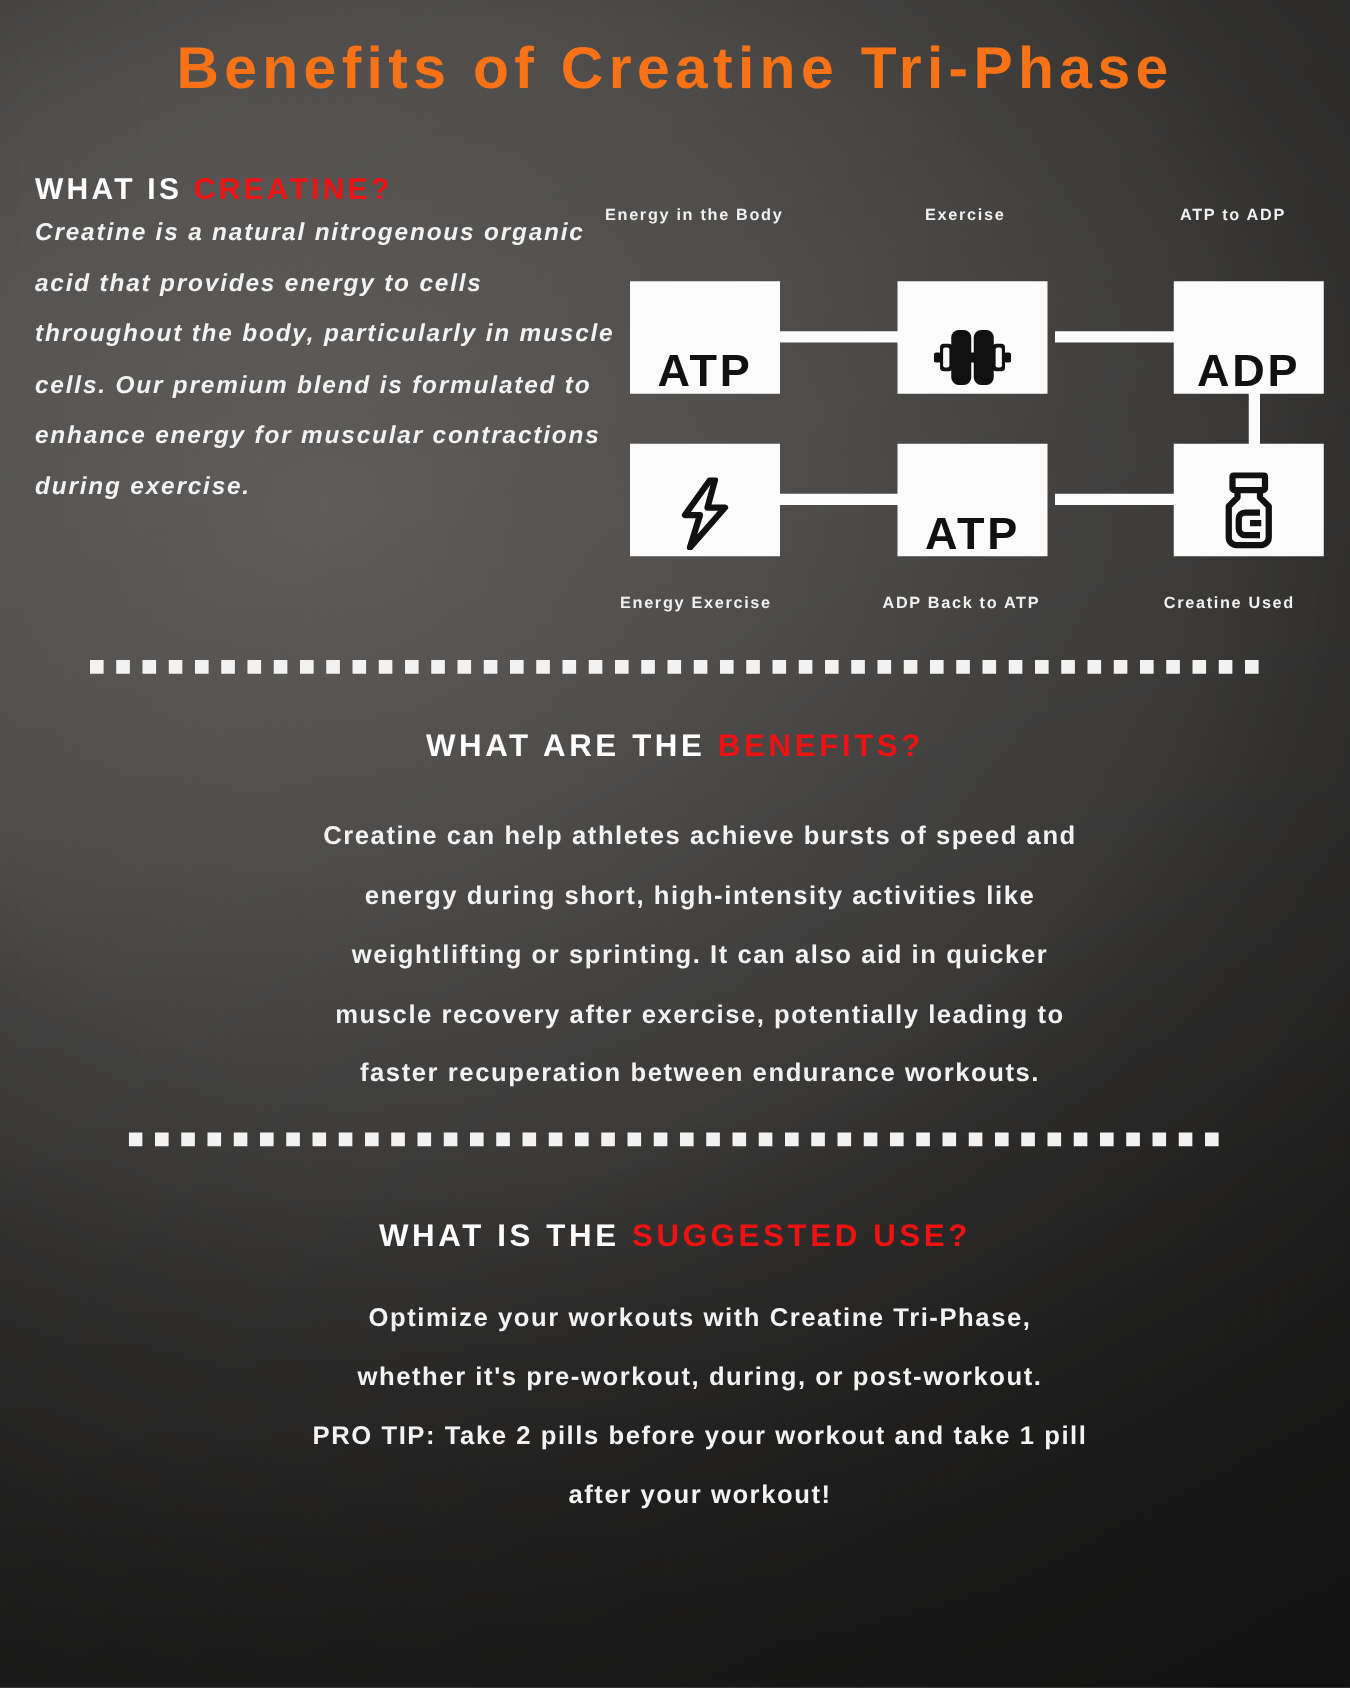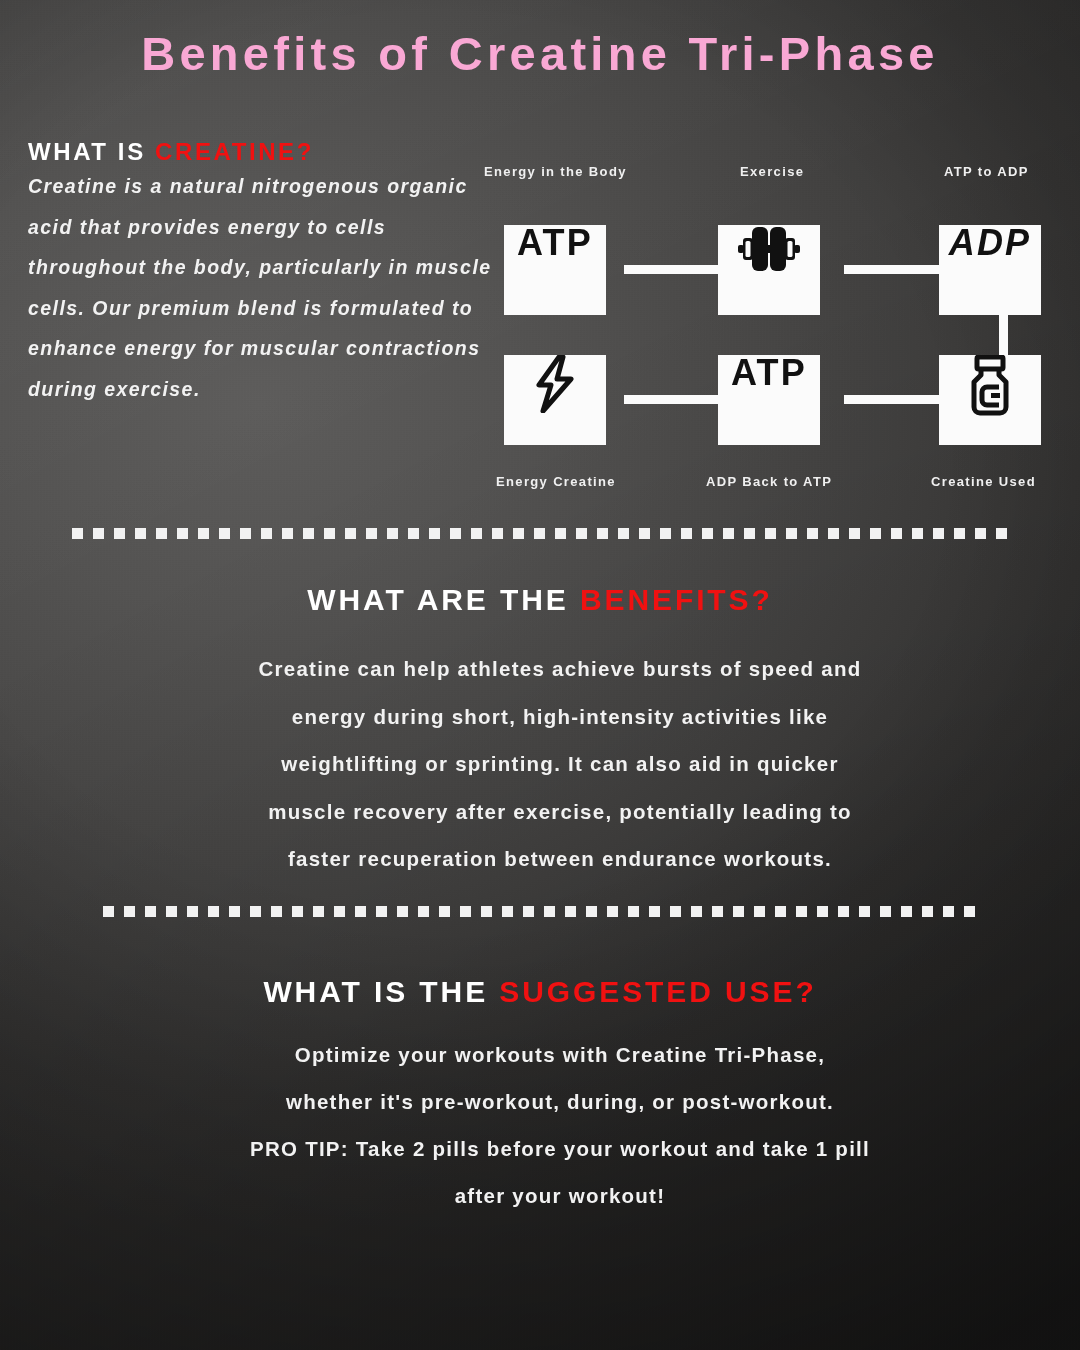--- a/index.html
+++ b/index.html
@@ -37,21 +37,21 @@
       repeating-linear-gradient(0deg, rgba(255,255,255,.055) 0 1px, rgba(0,0,0,.045) 1px 2px),
       repeating-linear-gradient(90deg, rgba(255,255,255,.045) 0 1px, rgba(0,0,0,.04) 1px 3px);
     mix-blend-mode:overlay;
   }
   .content{ position:relative; z-index:3; width:100%; height:100%; }
 
   
   .title{
     position:absolute; top:26px; left:0; width:1080px;
     text-align:center;
-    color:#f9a8d4;
+    color:#f97316;
     font-size:47px;
     font-weight:bold;
     letter-spacing:4.3px;
     white-space:nowrap;
   }
 
   
   .intro{ position:absolute; left:28px; top:138px; width:470px; }
   .intro-head{
     font-size:24px; font-weight:bold; letter-spacing:2.6px;
@@ -65,43 +65,43 @@
 
   
   .diagram{ position:absolute; left:484px; top:164px; width:580px; height:340px; }
   .dlabel{
     position:absolute;
     font-size:13px; font-weight:bold; letter-spacing:1.35px;
     color:#f0f0f0; white-space:nowrap;
   }
   .dbox{
     position:absolute;
-    width:102px; height:90px;
+    width:120px; height:90px;
     background:#fbfbfb;
-    display:flex; align-items:flex-start; justify-content:center;
+    display:flex; align-items:flex-end; justify-content:center;
     box-shadow:0 0 0 0 rgba(0,0,0,0);
   }
   .dbox .btext{
     color:#111111; font-size:36px; font-weight:bold; letter-spacing:2.2px; line-height:1;
   }
   .conn{ position:absolute; background:#fbfbfb; }
   .conn.h{ height:9px; }
   .conn.v{ width:9px; }
 
   
   .divider{
     position:absolute; height:11px;
     background-image:linear-gradient(to right, #f2f2f2 0 11px, rgba(0,0,0,0) 11px 21px);
     background-size:21px 11px; background-repeat:repeat-x;
   }
 
   
   .sec-head{
     position:absolute; left:0; width:1080px; text-align:center;
-    font-size:30px; font-weight:bold; letter-spacing:2.9px;
+    font-size:25px; font-weight:bold; letter-spacing:2.9px;
     color:#ffffff; white-space:nowrap;
   }
   .sec-body{
     position:absolute; left:0; width:1080px; text-align:center;
     font-size:20.5px; font-weight:bold; letter-spacing:1.25px;
     line-height:47.5px; color:#f2f2f2;padding-left:40px;
   }
   .sec-body.tight{ line-height:47px; }
 </style>
 </head>
@@ -146,32 +146,32 @@
             <rect x="32" y="2" width="16" height="44" rx="6" fill="#111111"></rect>
             <rect x="47" y="13" width="10" height="22" rx="3" fill="#111111"></rect>
             <rect x="56" y="20" width="6" height="8" rx="2" fill="#111111"></rect>
             <rect x="7.5" y="16" width="5" height="16" rx="1.6" fill="#fbfbfb"></rect>
             <rect x="49.5" y="16" width="5" height="16" rx="1.6" fill="#fbfbfb"></rect>
           </svg>
         </span>
       </div>
 
       <div class="dlabel" style="left:460px; top:0px;">ATP to ADP</div>
-      <div class="dbox" style="left:455px; top:61px;font-style:italic;">
+      <div class="dbox" style="left:455px; top:61px;">
         <span class="btext">ADP</span>
       </div>
 
       <div class="dbox" style="left:20px; top:191px;">
         <span>
           <svg width="44" height="58" viewBox="0 0 44 58" aria-hidden="true">
             <path d="M26 2 L6 30 H18 L10 56 L38 24 H24 L30 2 Z" fill="none" stroke="#111111" stroke-width="5" stroke-linejoin="round" stroke-linecap="round"></path>
           </svg>
         </span>
       </div>
-      <div class="dlabel" style="left:12px; top:310px;">Energy Creatine</div>
+      <div class="dlabel" style="left:12px; top:310px;">Energy Exercise</div>
 
       <div class="dbox" style="left:234px; top:191px;">
         <span class="btext">ATP</span>
       </div>
       <div class="dlabel" style="left:222px; top:310px;">ADP Back to ATP</div>
 
       <div class="dbox" style="left:455px; top:191px;">
         <span>
           <svg width="48" height="62" viewBox="0 0 48 62" aria-hidden="true">
             <rect x="11" y="2" width="26" height="12" rx="1.5" fill="none" stroke="#111111" stroke-width="5"></rect>

